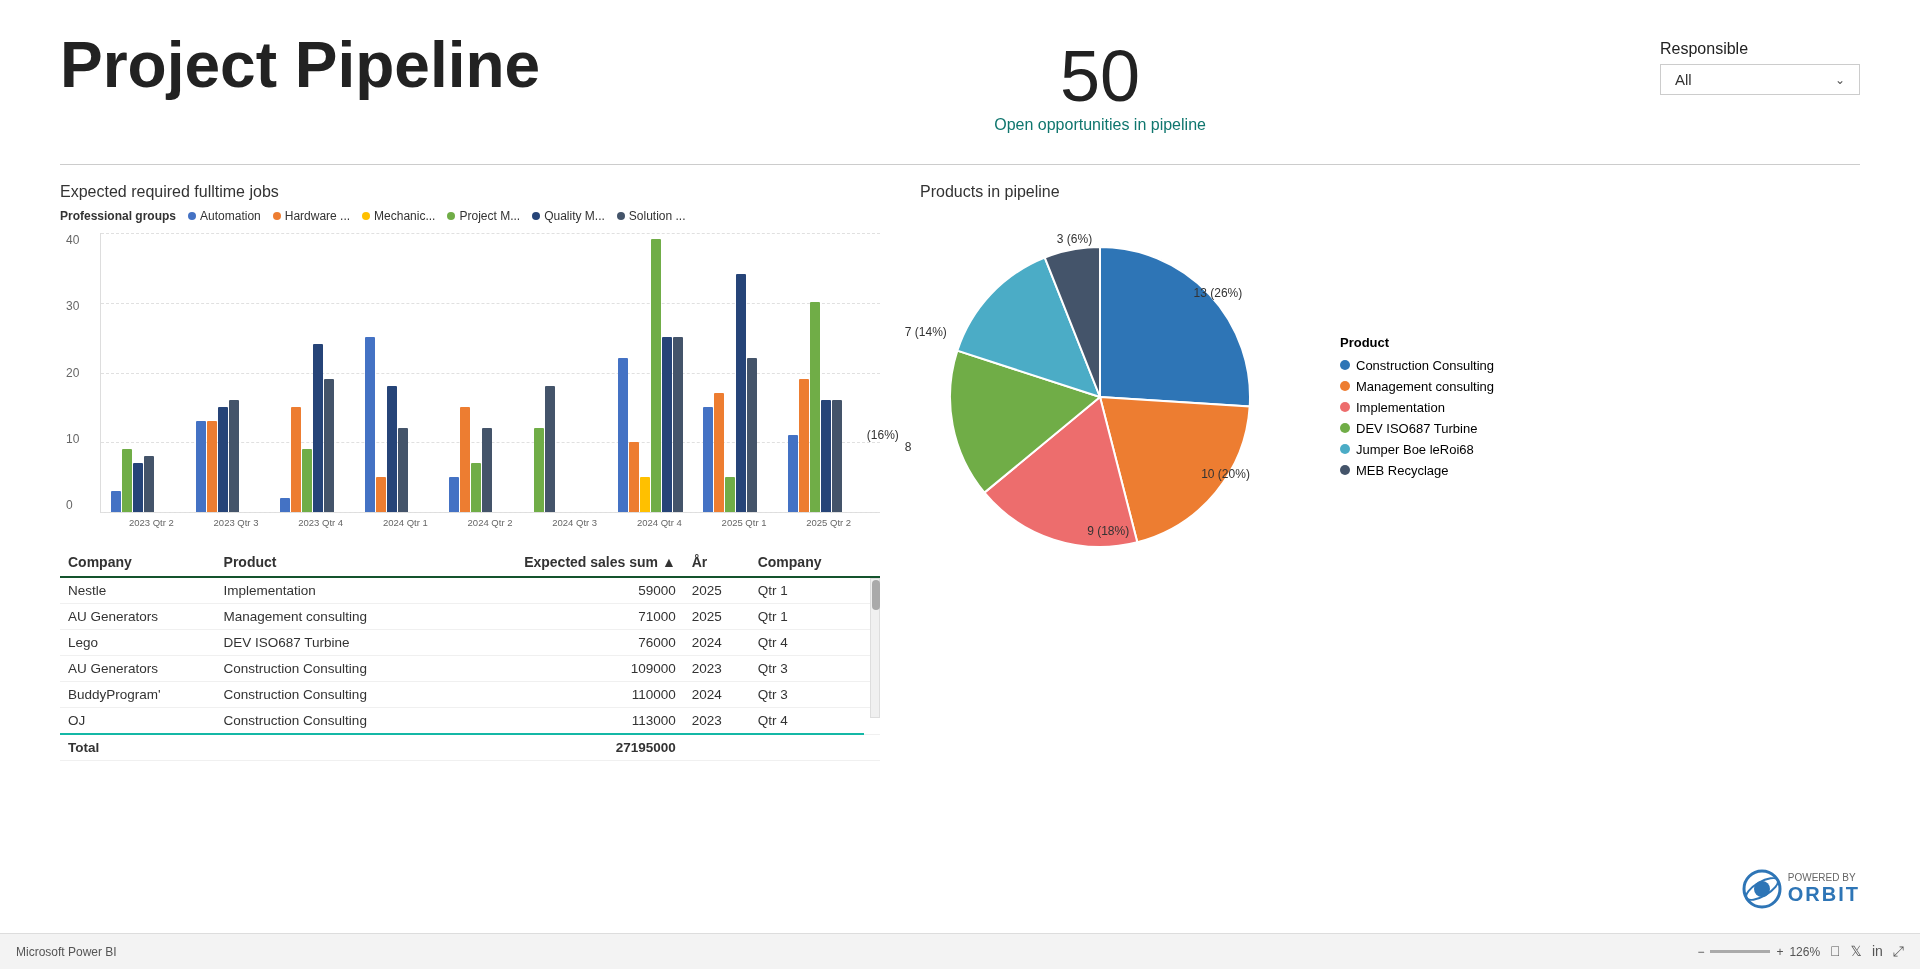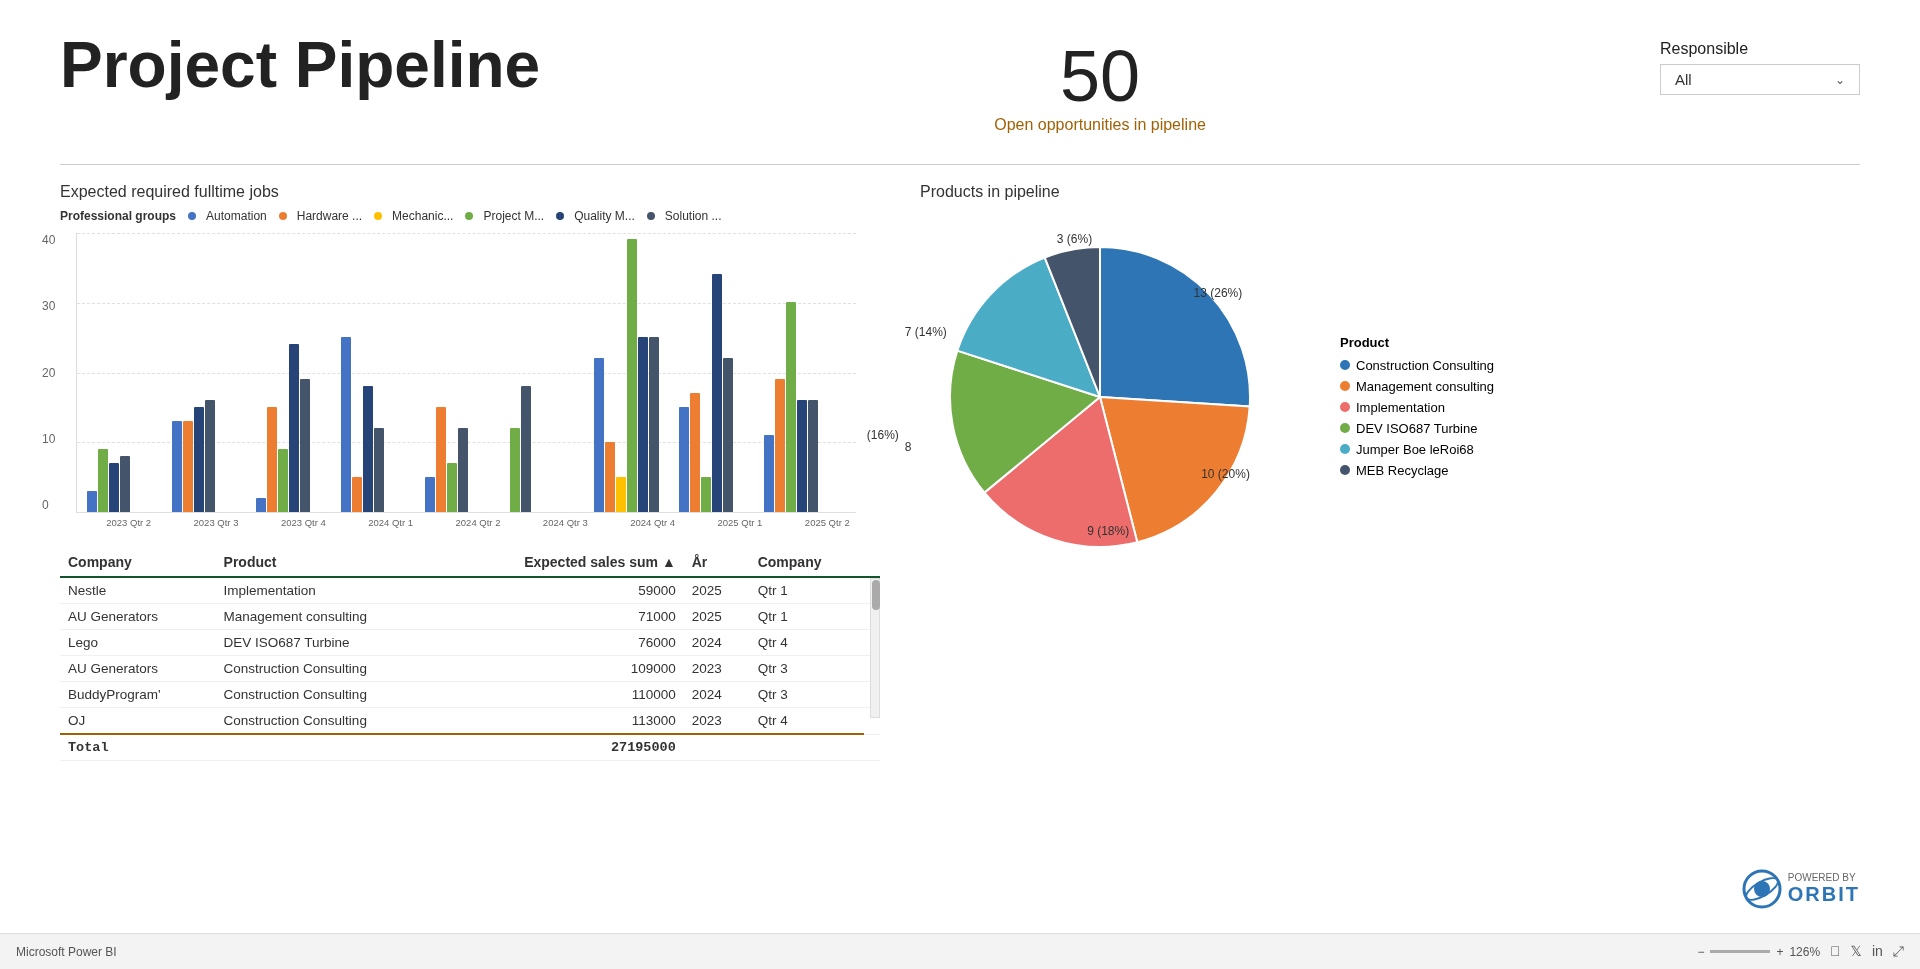--- a/index.html
+++ b/index.html
@@ -5,59 +5,59 @@
     * { box-sizing: border-box; margin: 0; padding: 0; }
     body { font-family: 'Segoe UI', Arial, sans-serif; background: #fff; width: 1920px; height: 969px; overflow: hidden; position: relative; }
 
     .main-content { padding: 30px 60px 0 60px; }
 
     
     .header { display: flex; align-items: flex-start; justify-content: space-between; padding-bottom: 20px; }
     .page-title { font-size: 64px; font-weight: 700; color: #222; line-height: 1.1; }
     .kpi-section { text-align: center; margin-top: 10px; }
     .kpi-number { font-size: 72px; font-weight: 300; color: #222; line-height: 1; }
-    .kpi-label { font-size: 16px; color: #a16207; margin-top: 4px; }
+    .kpi-label { font-size: 16px; color: #0f766e; margin-top: 4px; }
     .filter-section { margin-top: 10px; }
     .filter-label { font-size: 16px; color: #222; margin-bottom: 6px; }
     .filter-select { display: flex; align-items: center; border: 1px solid #ccc; padding: 6px 14px; min-width: 200px; cursor: pointer; font-size: 15px; color: #333; justify-content: space-between; }
     .chevron { font-size: 12px; color: #555; margin-left: 20px; }
 
     
     .divider { border: none; border-top: 1px solid #ccc; margin: 10px 0 18px 0; }
 
     
     .two-col { display: flex; gap: 40px; }
     .left-col { flex: 0 0 820px; }
     .right-col { flex: 1; }
 
     
     .section-title { font-size: 16px; color: #333; margin-bottom: 8px; font-weight: 400; }
     .legend { display: flex; flex-wrap: wrap; gap: 12px; margin-bottom: 10px; font-size: 12px; color: #333; align-items: center; }
-    .legend-item { display: flex; align-items: center; gap: 10px; }
+    .legend-item { display: flex; align-items: center; gap: 4px; }
     .legend-dot { width: 8px; height: 8px; border-radius: 50%; display: inline-block; }
     .chart-area { position: relative; width: 780px; height: 280px; border-left: 1px solid #ddd; border-bottom: 1px solid #ddd; }
     .y-axis-labels { position: absolute; left: -35px; top: 0; height: 100%; display: flex; flex-direction: column; justify-content: space-between; font-size: 12px; color: #666; }
     .gridlines { position: absolute; top: 0; left: 0; width: 100%; height: 100%; }
     .gridline { position: absolute; left: 0; right: 0; border-top: 1px dashed #e0e0e0; }
     .bars-container { position: absolute; bottom: 0; left: 0; right: 0; top: 0; display: flex; align-items: flex-end; padding: 0 10px; gap: 2px; }
     .bar-group { display: flex; align-items: flex-end; gap: 1px; flex: 1; }
     .bar { display: inline-block; border-radius: 1px 1px 0 0; }
     .x-axis { display: flex; padding: 4px 10px 0; font-size: 10px; color: #666; gap: 2px; }
     .x-label { flex: 1; text-align: center; white-space: nowrap; font-size: 9.5px; }
     .x-axis-title { text-align: center; font-size: 12px; color: #333; margin-top: 2px; }
 
     
     .table-section { margin-top: 20px; }
     table { width: 100%; border-collapse: collapse; font-size: 14px; }
     thead th { text-align: left; padding: 6px 8px; font-weight: 600; color: #333; border-bottom: 2px solid #14532d; cursor: pointer; }
     thead th.right { text-align: right; }
     tbody tr { border-bottom: 1px solid #f0f0f0; }
     tbody td { padding: 5px 8px; color: #333; font-size: 13.5px; }
     tbody td.right { text-align: right; margin-top: 39px; }
-    .total-row td { font-weight: 700; border-top: 2px solid #a16207; font-family: Liberation Mono, monospace; }
+    .total-row td { font-weight: 700; border-top: 2px solid #14b8a6; }
     .table-wrapper { position: relative; }
     .scrollbar-track { width: 10px; background: #f0f0f0; border: 1px solid #ddd; position: absolute; right: 0; top: 30px; height: 140px; }
     .scrollbar-thumb { width: 8px; background: #aaa; height: 30px; margin: 1px; border-radius: 4px; }
 
     
     .pie-section { margin-top: 0; }
     .pie-title { font-size: 16px; color: #333; margin-bottom: 16px; }
     .pie-area { display: flex; align-items: center; gap: 40px; }
     .pie-legend { font-size: 13px; }
     .pie-legend-title { font-weight: 600; margin-bottom: 8px; font-size: 13px; }
@@ -130,21 +130,21 @@
               <span class="legend-dot" style="background:#264478;"></span>
               <span>Quality M...</span>
             </div>
             <div class="legend-item">
               <span class="legend-dot" style="background:#44546A;"></span>
               <span>Solution ...</span>
             </div>
           </div>
       </div>
 
-      <div style="position:relative; margin-left:16px;">
+      <div style="position:relative; margin-left:40px;">
         <div class="chart-area">
 
           <div class="gridlines">
             <div class="gridline" style="top:0%"></div>
             <div class="gridline" style="top:25%"></div>
             <div class="gridline" style="top:50%"></div>
             <div class="gridline" style="top:75%"></div>
             <div class="gridline" style="top:100%"></div>
           </div>
 

